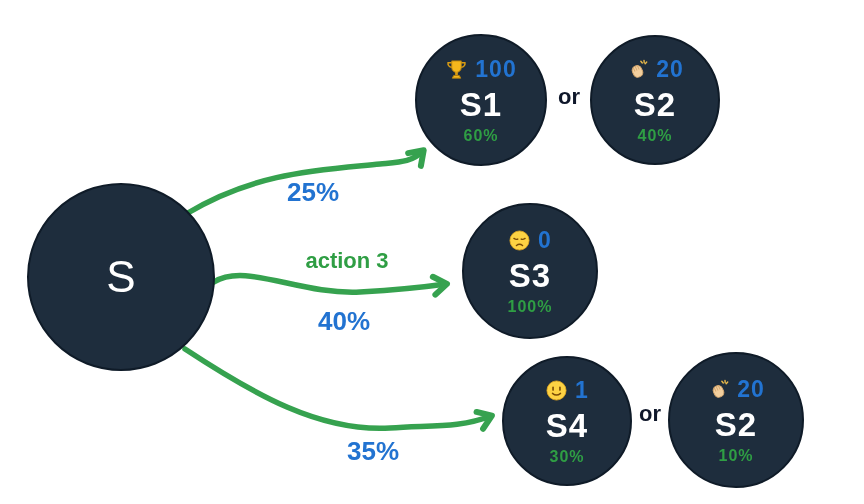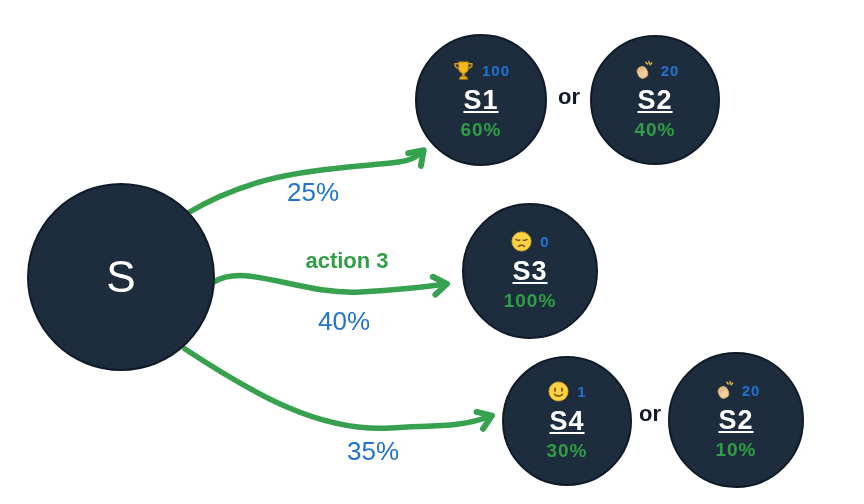--- a/index.html
+++ b/index.html
@@ -9,26 +9,26 @@
 
   .node {
     position:absolute; border-radius:50%;
     background:#1e2d3d; border:2px solid #0f1b28;
     display:flex; flex-direction:column; align-items:center; justify-content:center;
     gap:3px;
   }
   .root-label { color:#ffffff; font-size:44px; font-weight:400; }
   .reward-row { display:flex; align-items:center; gap:7px; }
   .icon { display:flex; align-items:center; }
-  .reward { color:#2273d1; font-size:15px; font-weight:700; letter-spacing:1px; }
-  .state-label { color:#ffffff; font-size:27px; font-weight:700; letter-spacing:1px;text-decoration:underline; }
-  .prob { color:#2f9e44; font-size:19px; font-weight:700; letter-spacing:1px; }
+  .reward { color:#2273d1; font-size:23px; font-weight:700; letter-spacing:1px; }
+  .state-label { color:#ffffff; font-size:33px; font-weight:700; letter-spacing:1px; }
+  .prob { color:#2f9e44; font-size:16px; font-weight:700; letter-spacing:1px; }
 
   .action-label { position:absolute; color:#2f9e44; font-size:22px; font-weight:700; transform:translateX(-50%); white-space:nowrap; }
-  .prob-label { position:absolute; color:#2273d1; font-size:26px; font-weight:400; transform:translateX(-50%); white-space:nowrap; }
+  .prob-label { position:absolute; color:#2273d1; font-size:26px; font-weight:700; transform:translateX(-50%); white-space:nowrap; }
   .or-label { position:absolute; color:#0f172a; font-size:22px; font-weight:700; transform:translate(-50%,-50%); }
 
   .arrows { position:absolute; left:0; top:0; width:864px; height:504px; pointer-events:none; }
 </style>
 </head>
 <body>
 
 <div class="canvas">
 
   <svg class="arrows" viewBox="0 0 864 504">

